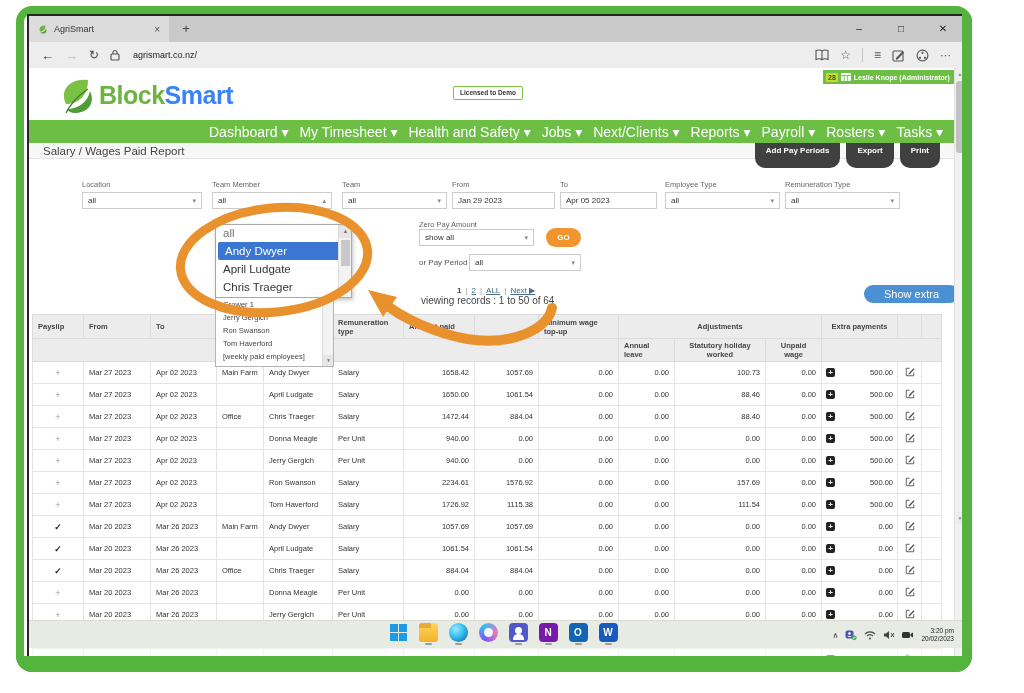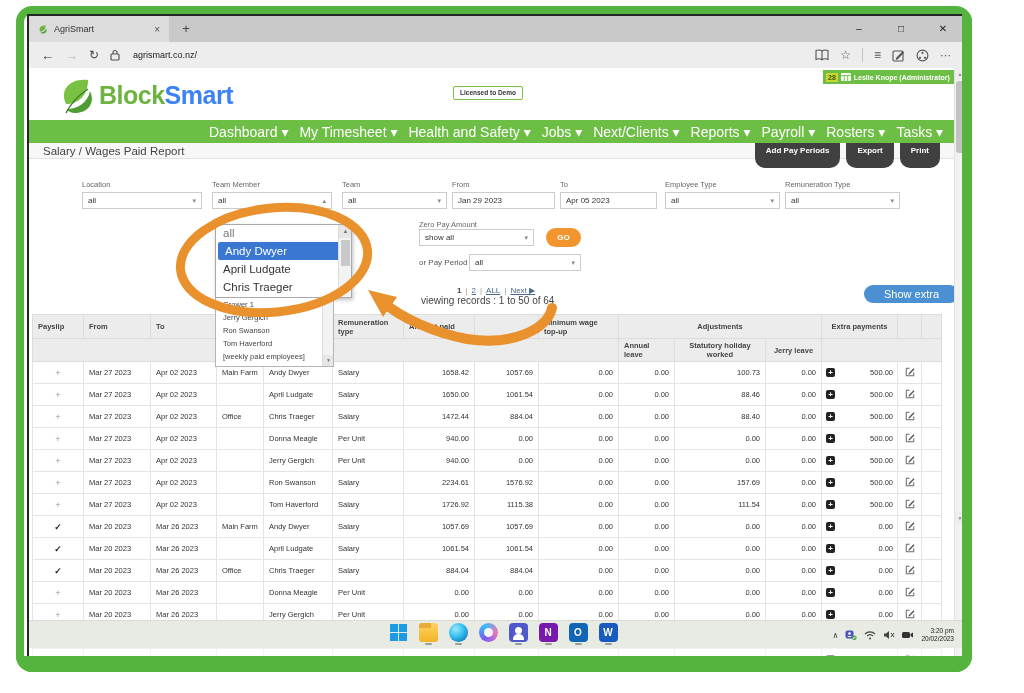--- a/index.html
+++ b/index.html
@@ -382,21 +382,21 @@
               <th class="r">Minimum wage top-up</th>
               <th class="c" colspan="3">Adjustments</th>
               <th class="c">Extra payments</th>
               <th></th>
               <th></th>
             </tr>
             <tr class="sub">
               <th colspan="9"></th>
               <th class="r">Annual leave</th>
               <th class="c">Statutory holiday worked</th>
-              <th class="c">Jerry leave</th>
+              <th class="c">Unpaid wage</th>
               <th colspan="3"></th>
             </tr>
           </thead>
           <tbody id="table-body">
               <tr>
     <td class="m">+</td>
     <td class="l">Mar 27 2023</td>
     <td class="l">Apr 02 2023</td>
     <td class="l">Main Farm</td>
     <td class="l">Andy Dwyer</td>

